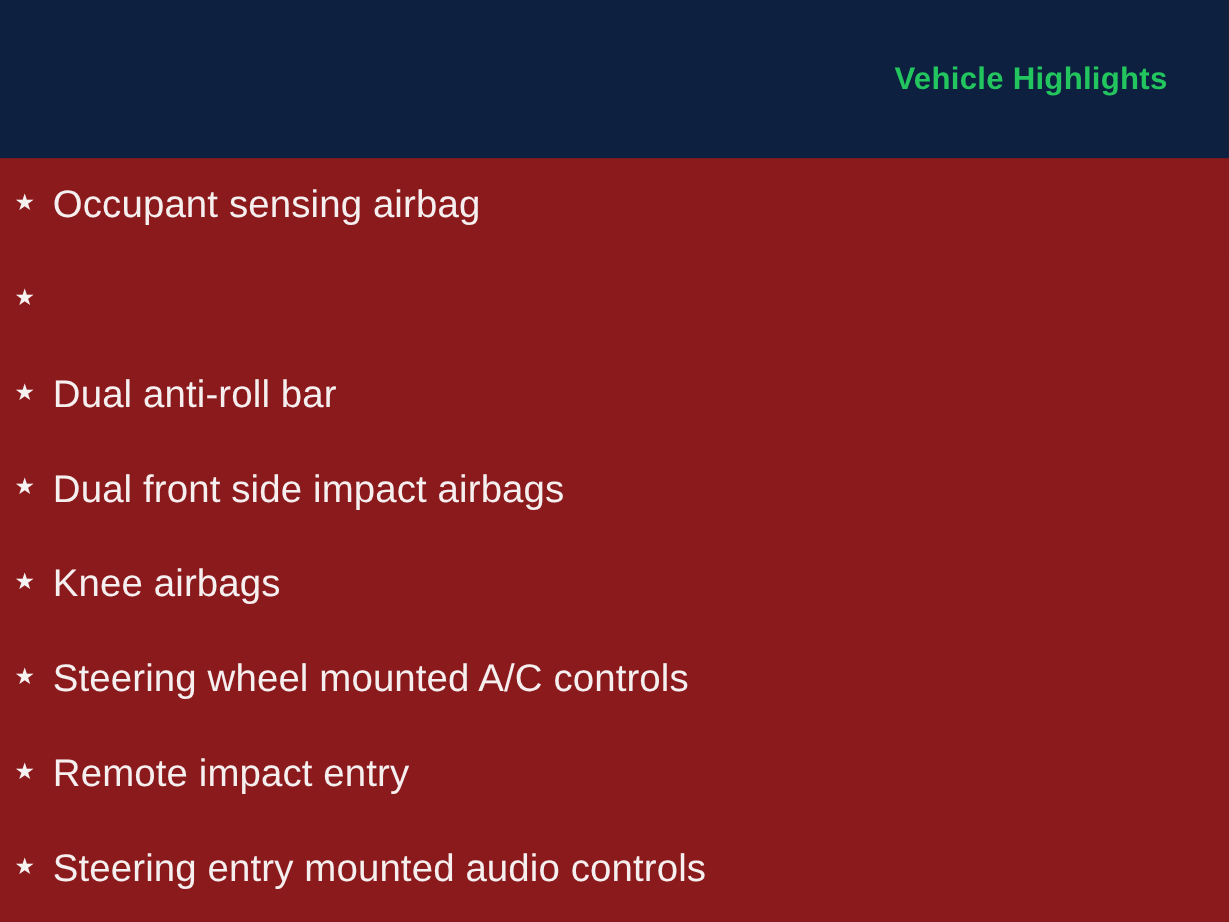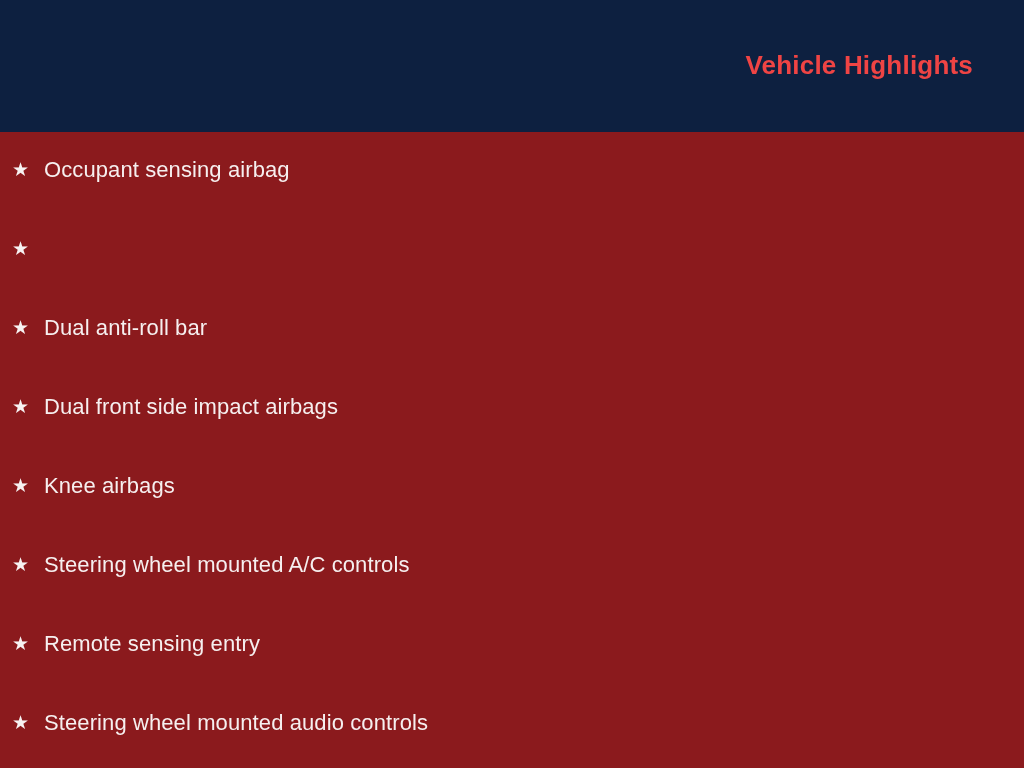--- a/index.html
+++ b/index.html
@@ -32,21 +32,21 @@
     flex: 0 0 132px;
     background: #0d2040;
     display: flex;
     align-items: center;
     justify-content: flex-end;
     box-sizing: border-box;
     padding-right: 51px;
   }
 
   #header-title {
-    color: #ef4444;
+    color: #22c55e;
     font-family: "Liberation Sans", sans-serif;
     font-size: 26px;
     font-weight: bold;
     letter-spacing: 0.2px;
     line-height: 1;
     white-space: nowrap;
     margin-top: -2px;
   }
 
   
@@ -86,21 +86,21 @@
     line-height: 1;
     text-align: left;
     flex: 0 0 32px;
     position: relative;
     top: -1px;
   }
 
   .feature-label {
     color: #f6efef;
     font-family: "Liberation Sans", sans-serif;
-    font-size: 22px;
+    font-size: 32px;
     font-weight: 400;
     line-height: 1;
     letter-spacing: 0.1px;
     text-align: center;
   }
 </style>
 </head>
 <body>
 
 <div id="slide">
@@ -129,22 +129,22 @@
         <li class="feature-item" style="top: 334px;">
           <span class="bullet-star">★</span>
           <span class="feature-label">Knee airbags</span>
         </li>
         <li class="feature-item" style="top: 413px;">
           <span class="bullet-star">★</span>
           <span class="feature-label">Steering wheel mounted A/C controls</span>
         </li>
         <li class="feature-item" style="top: 492px;">
           <span class="bullet-star">★</span>
-          <span class="feature-label">Remote sensing entry</span>
+          <span class="feature-label">Remote impact entry</span>
         </li>
         <li class="feature-item" style="top: 571px;">
           <span class="bullet-star">★</span>
-          <span class="feature-label">Steering wheel mounted audio controls</span>
+          <span class="feature-label">Steering entry mounted audio controls</span>
         </li>
       </ul>
   </div>
 
 </div>
 
 </body></html>

